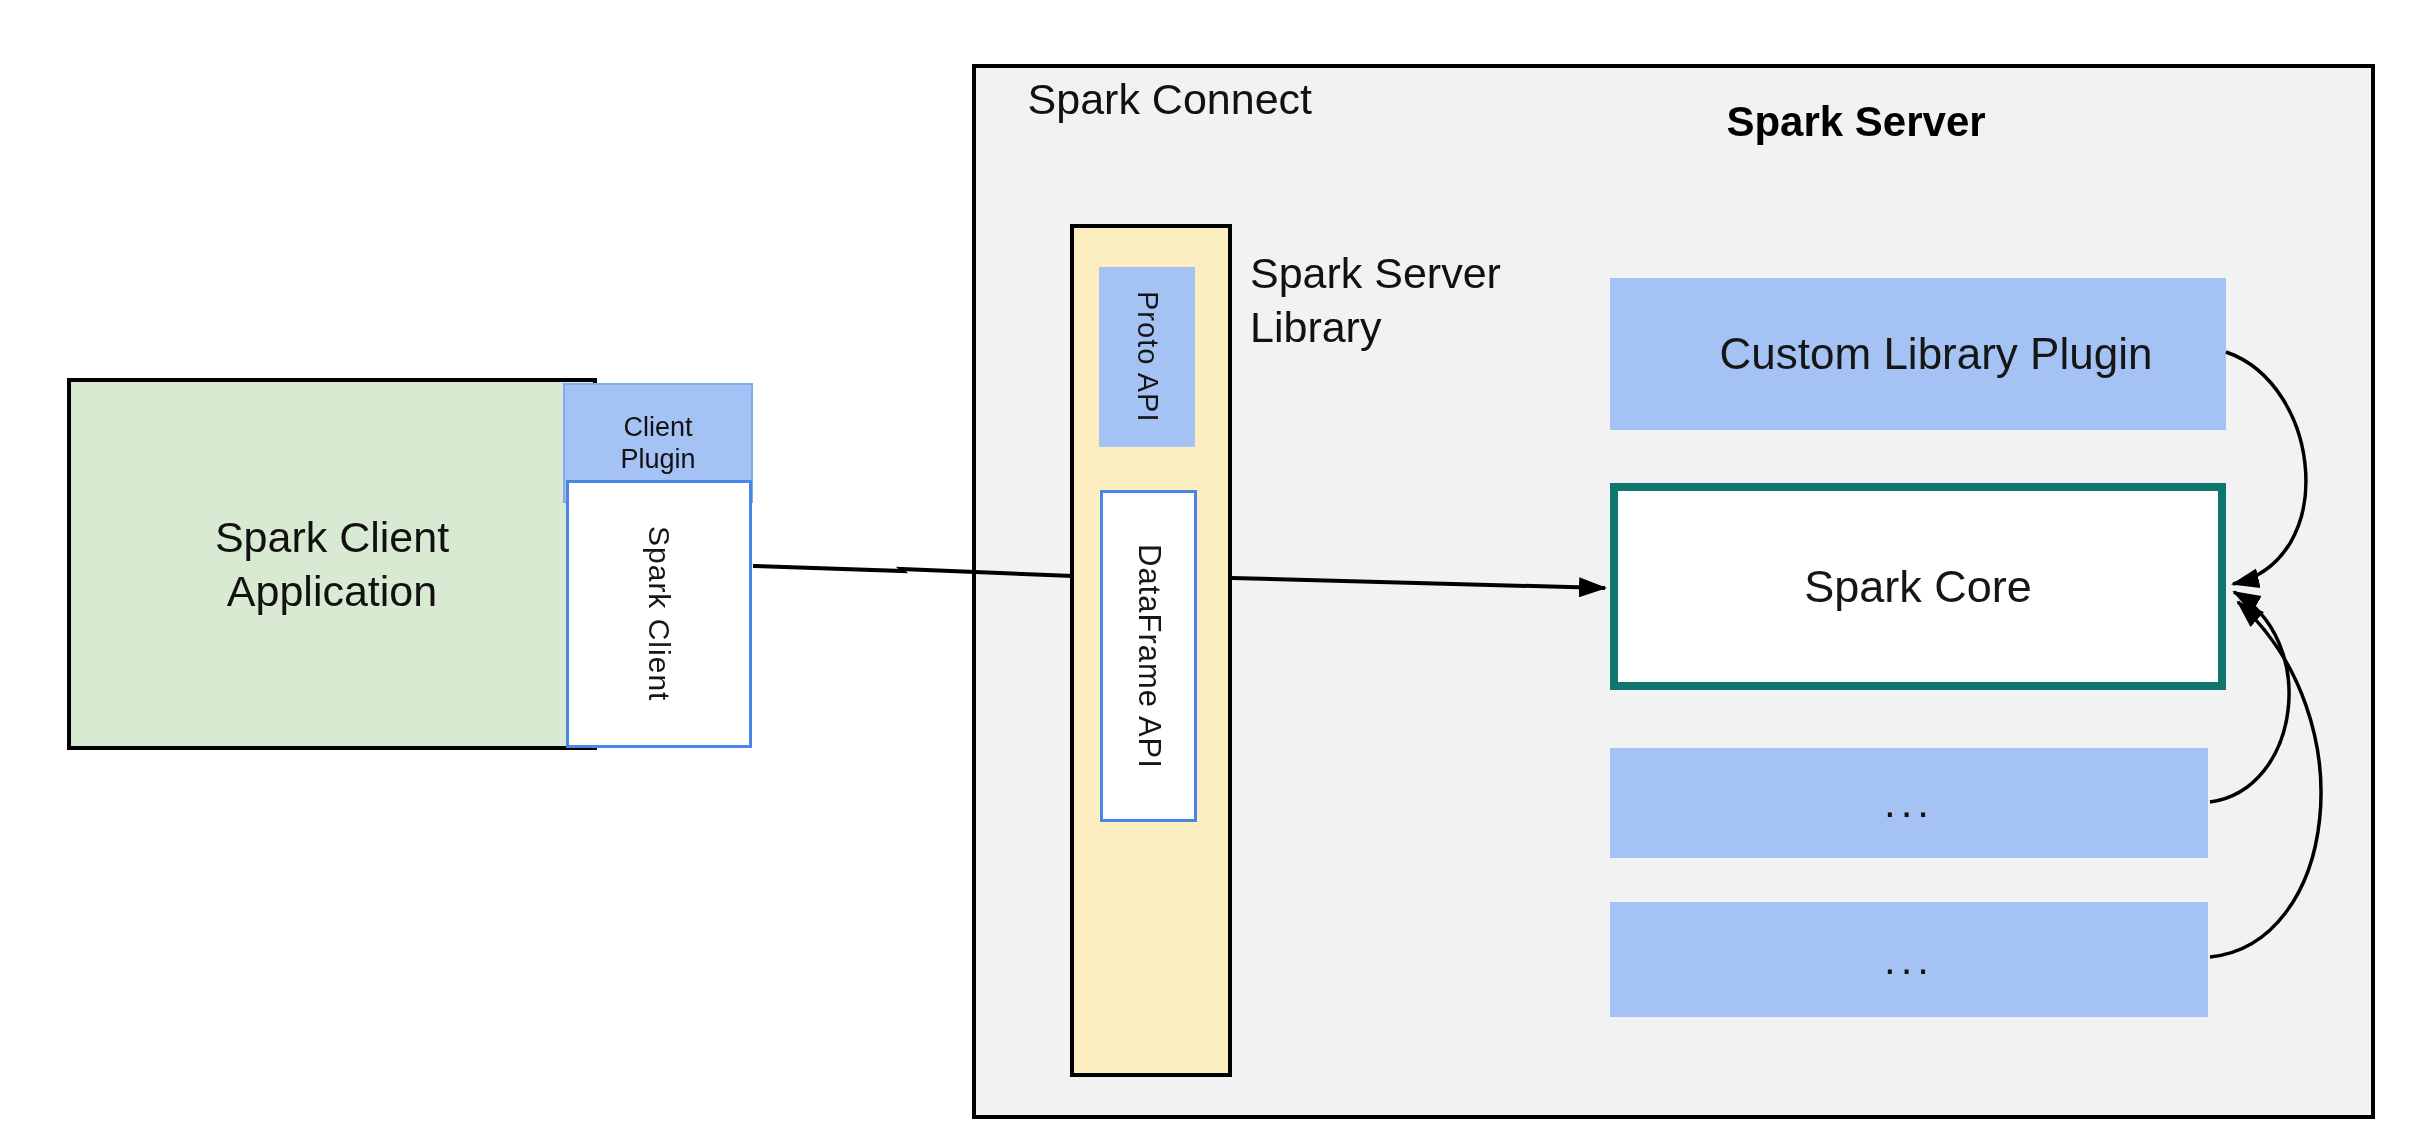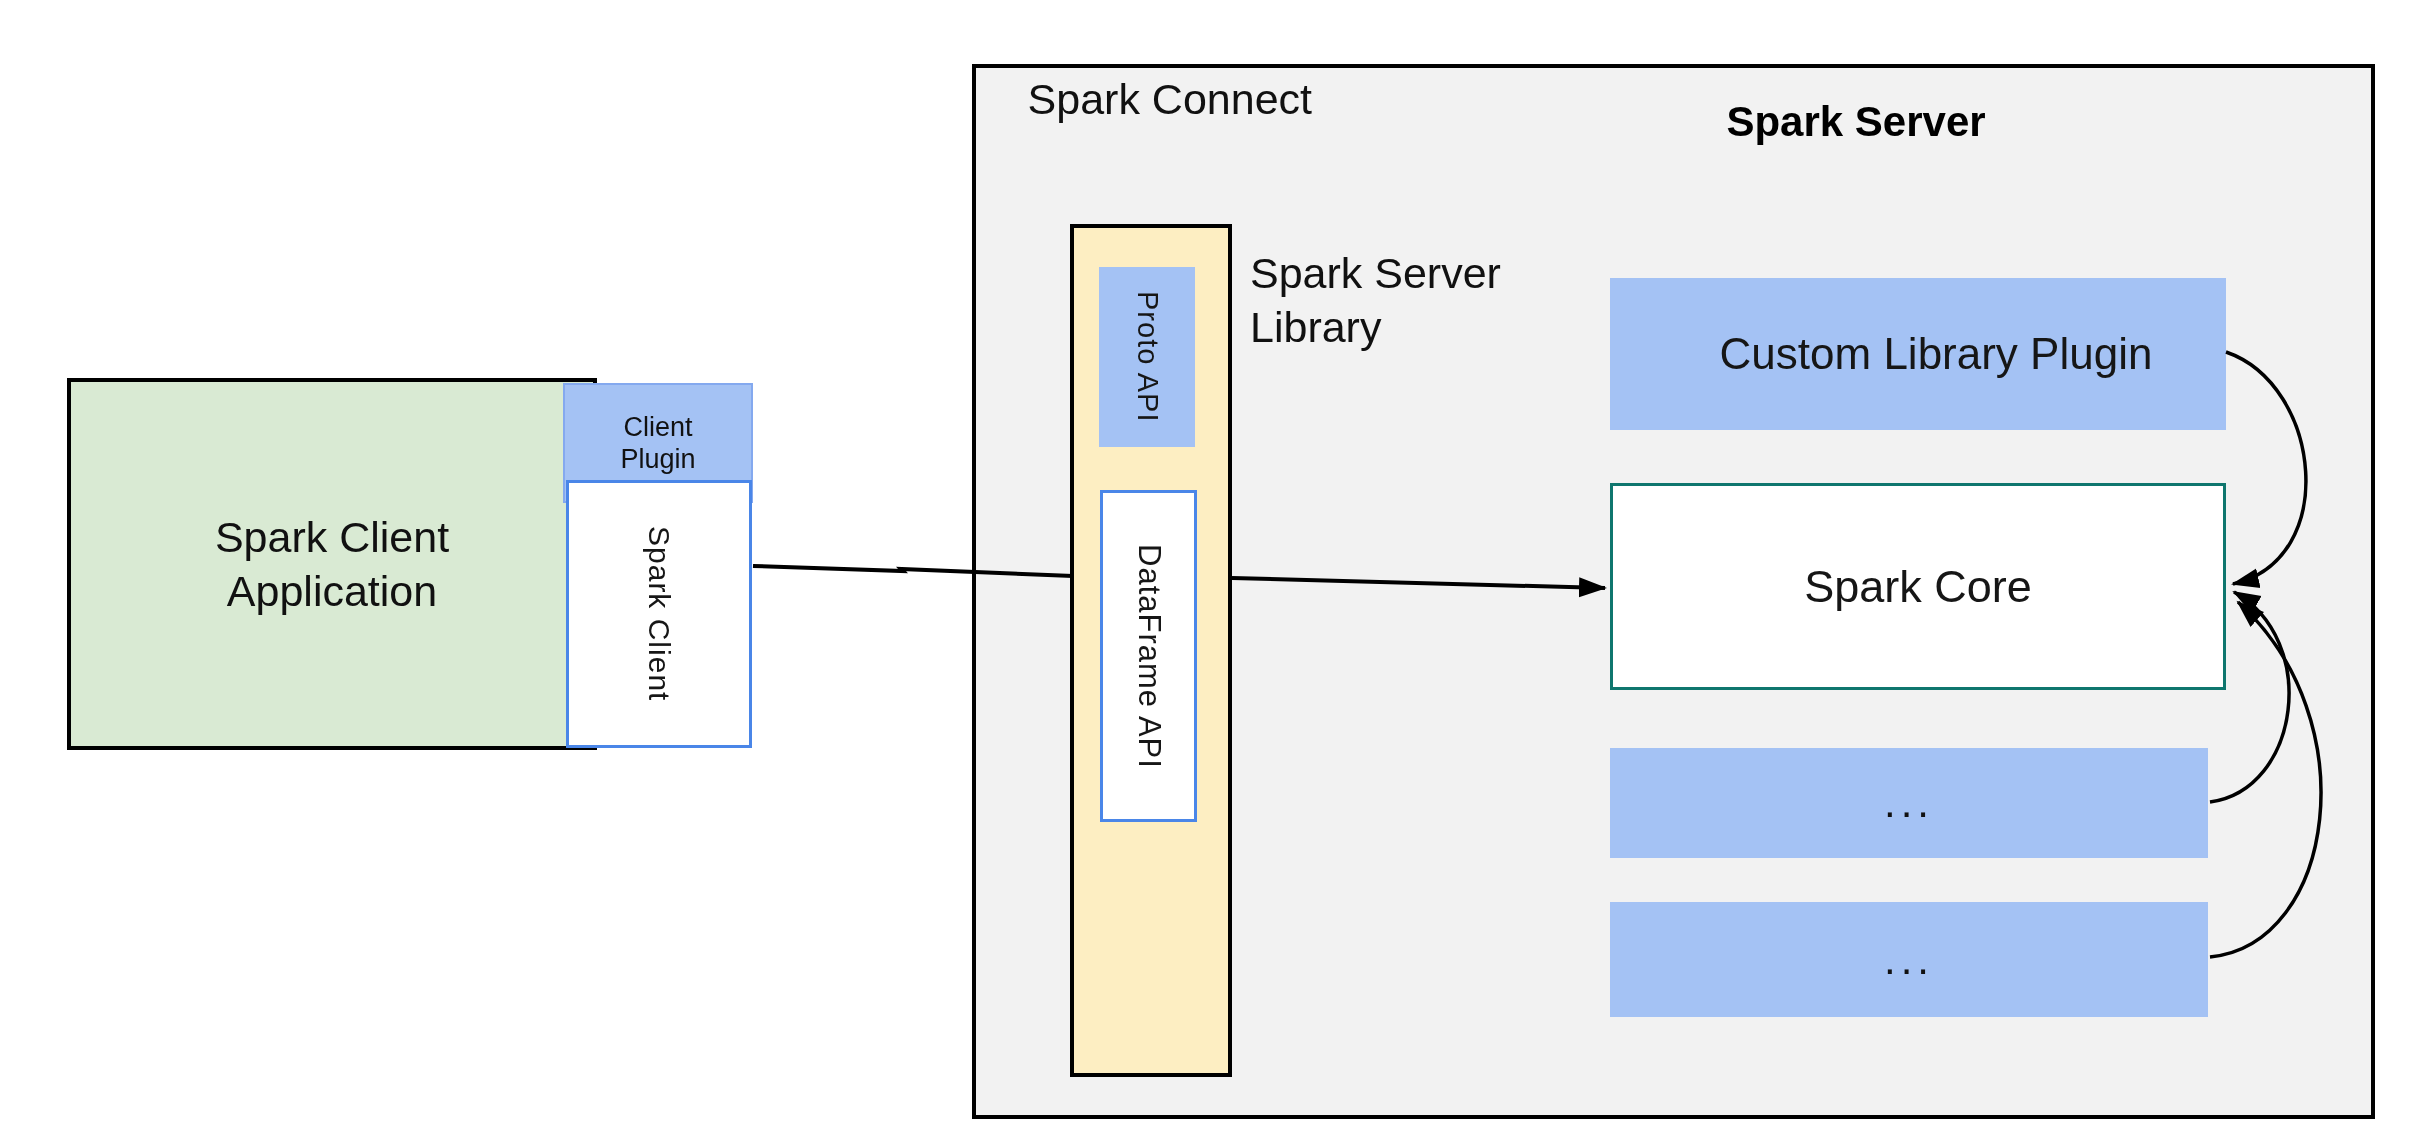--- a/index.html
+++ b/index.html
@@ -47,21 +47,21 @@
     left:1100px;top:490px;width:97px;height:332px;
     background:#fff;border:3px solid #4a86e8;
   }
   .custom-plugin{
     left:1610px;top:278px;width:616px;height:152px;
     background:#a4c2f4;
     padding-left:36px;
   }
   .spark-core{
     left:1610px;top:483px;width:616px;height:207px;
-    background:#fff;border:3px solid #0f766e;
+    background:#fff;border:8px solid #0f766e;
   }
   .slot1{
     left:1610px;top:748px;width:598px;height:110px;
     background:#a4c2f4;
   }
   .slot2{
     left:1610px;top:902px;width:598px;height:115px;
     background:#a4c2f4;
   }
 

